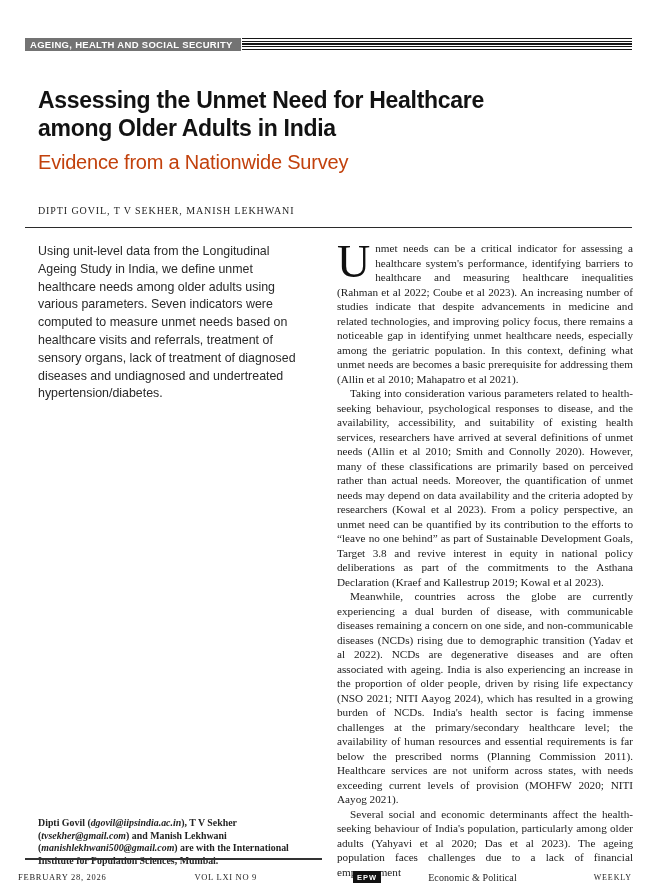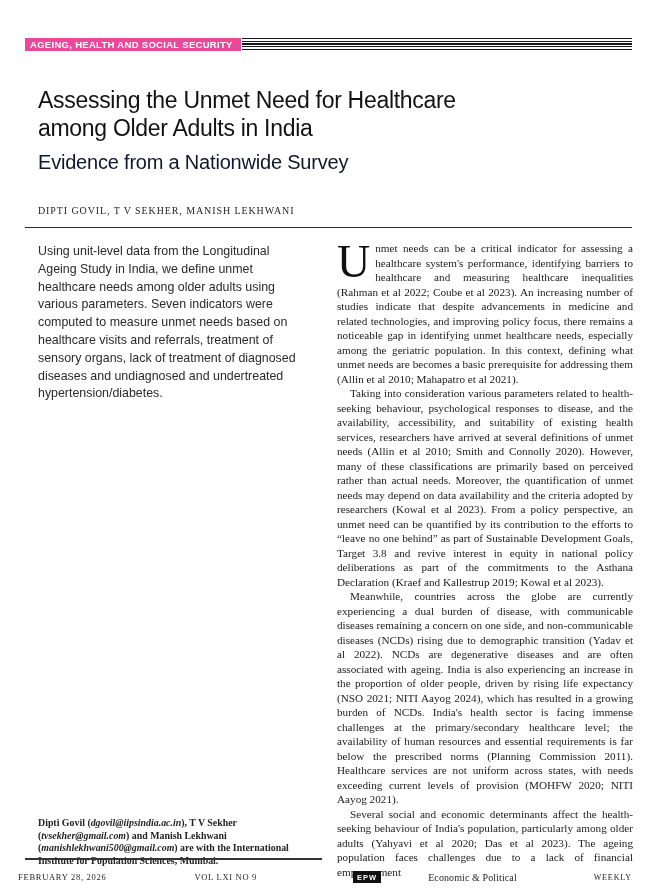--- a/index.html
+++ b/index.html
@@ -5,40 +5,40 @@
   html, body { margin:0; padding:0; background:#e8e8e8; }
   .page {
     position:relative; width:657px; height:892px; margin:0 auto;
     background:#ffffff; overflow:hidden;
     font-family:"Liberation Serif", serif; color:#1c1c1c;
   }
 
   
   .kicker { position:absolute; left:25px; top:38px; width:607px; height:13px; display:flex; align-items:stretch; }
   .kicker-label {
-    background:#ec4899; color:#ffffff;
+    background:#737373; color:#ffffff;
     font-family:"Liberation Sans", sans-serif; font-weight:bold;
     font-size:9.5px; letter-spacing:0.3px; white-space:nowrap;
     display:flex; align-items:center; padding:0 8px 0 5px;
   }
   .kicker-stripes {
     flex:1; margin-left:1px;
     background:repeating-linear-gradient(to bottom, #161616 0px, #161616 1.2px, #ffffff 1.2px, #ffffff 2.7px);
   }
 
   
   .title {
     position:absolute; left:38px; top:86px; width:580px;
-    font-family:"Liberation Sans", sans-serif; font-weight:normal;
+    font-family:"Liberation Sans", sans-serif; font-weight:bold;
     font-size:23px; line-height:28px; letter-spacing:-0.3px; color:#121212;
   }
   .subtitle {
     position:absolute; left:38px; top:150px; width:580px;
     font-family:"Liberation Sans", sans-serif; font-weight:normal;
-    font-size:20px; line-height:24px; letter-spacing:-0.2px; color:#0f172a;
+    font-size:20px; line-height:24px; letter-spacing:-0.2px; color:#c2410c;
   }
 
   
   .authors {
     position:absolute; left:38px; top:205px;
     font-size:10px; letter-spacing:0.9px; color:#242424;text-align:center;
   }
   .authors-rule { position:absolute; left:25px; top:227px; width:607px; border-top:1.5px solid #2b2b2b; }
 
   

